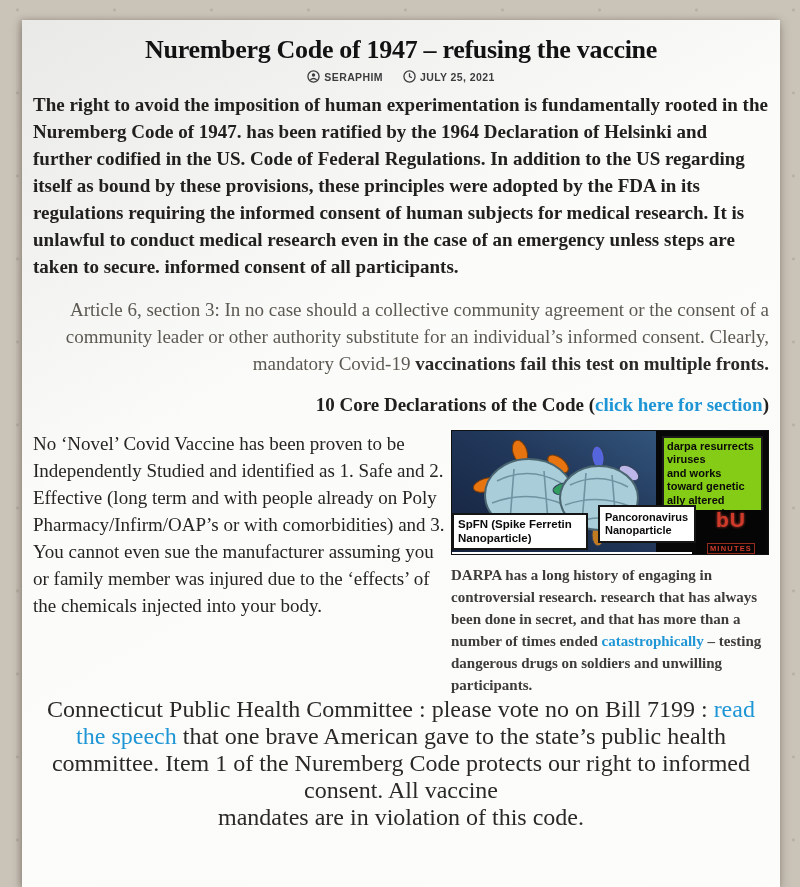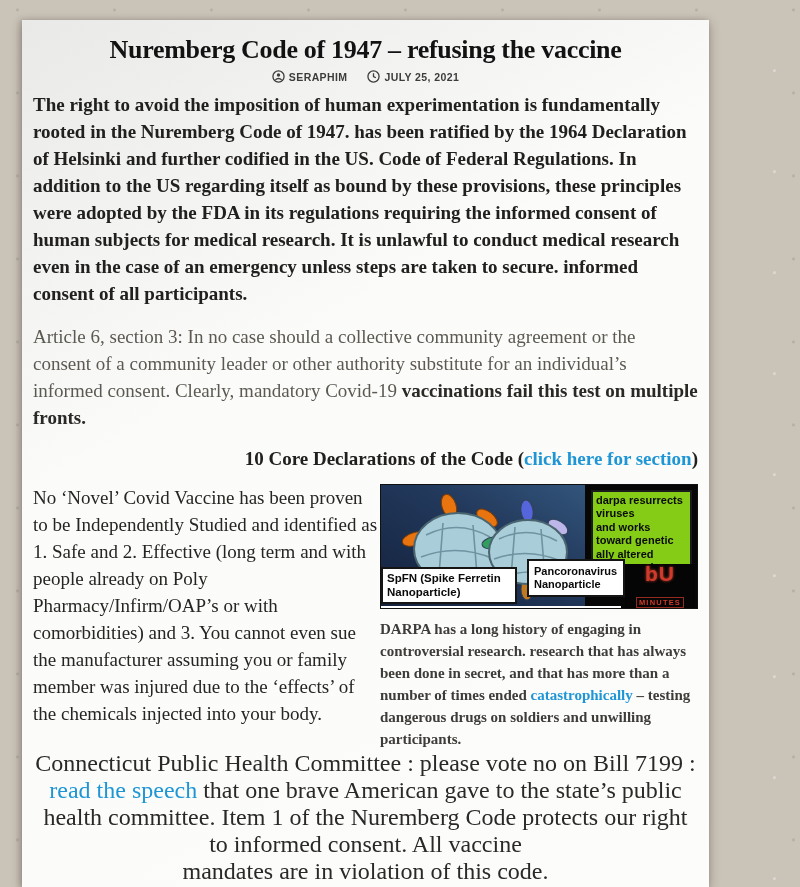--- a/index.html
+++ b/index.html
@@ -14,42 +14,42 @@
     background-color:var(--page-background);
     background-image:
       radial-gradient(circle at 18% 12%, rgba(110,100,85,.20) 1px, transparent 2px),
       radial-gradient(circle at 72% 30%, rgba(110,100,85,.16) 1px, transparent 2px),
       radial-gradient(circle at 40% 70%, rgba(255,255,255,.35) 1px, transparent 2px),
       radial-gradient(circle at 88% 80%, rgba(110,100,85,.18) 1px, transparent 2px);
     background-size:97px 83px,143px 117px,121px 101px,167px 139px;
     font-family:"Liberation Serif", serif;
   }
   .card{
-    position:absolute;left:22px;top:20px;width:687px;height:867px;
+    position:absolute;left:22px;top:20px;width:758px;height:867px;
     background:linear-gradient(150deg,#e9e9e8 0%,#fbfbfa 38%,#fcfcfb 100%);
     box-shadow:0 3px 10px rgba(60,50,40,.38), -2px 0 5px rgba(60,50,40,.18);
     padding:6px 11px 3px;
   }
   h1.title{
     text-align:center;font-size:26px;font-weight:bold;color:#121212;
     letter-spacing:-0.3px;margin:9px 0 5px;
   }
   .byline{
     display:flex;justify-content:center;align-items:center;gap:20px;
     font-family:"Liberation Sans", sans-serif;font-size:10.5px;font-weight:bold;
     color:#3c3c3c;letter-spacing:.4px;margin-bottom:8px;
   }
   .byline .meta{display:flex;align-items:center;gap:4px;}
   .byline svg{display:block;}
   p{margin:0;}
   .intro{
     font-size:19px;line-height:27px;color:#21201e;font-weight:600;margin:8px 0 16px;
   }
   .article6{
-    font-size:19px;line-height:27px;color:#5c5952;font-weight:400;margin:0 0 14px;
+    font-size:19px;line-height:27px;color:#5c5952;font-weight:400;margin:0 0 14px;text-align:right;
   }
   .article6 .bold-tail{color:#2a2925;font-weight:700;}
   .core-line{
     text-align:right;font-size:19px;line-height:27px;font-weight:700;color:#21201e;
     margin:0 0 12px;
   }
   a.lnk{color:var(--link-blue);text-decoration:none;cursor:pointer;}
   .media{
     float:right;width:318px;margin:2px 0 6px 18px;
   }

